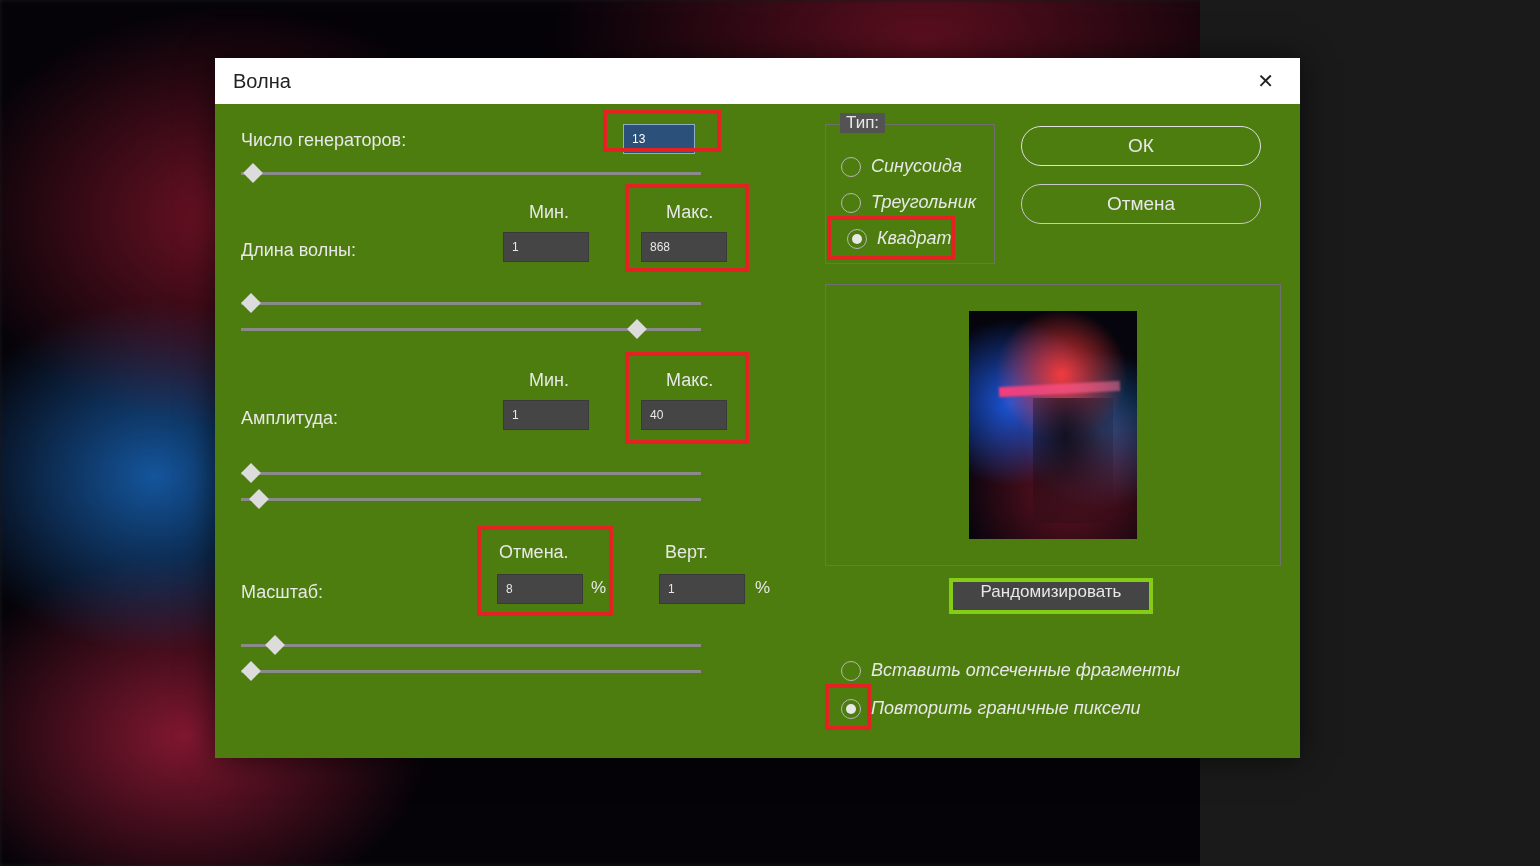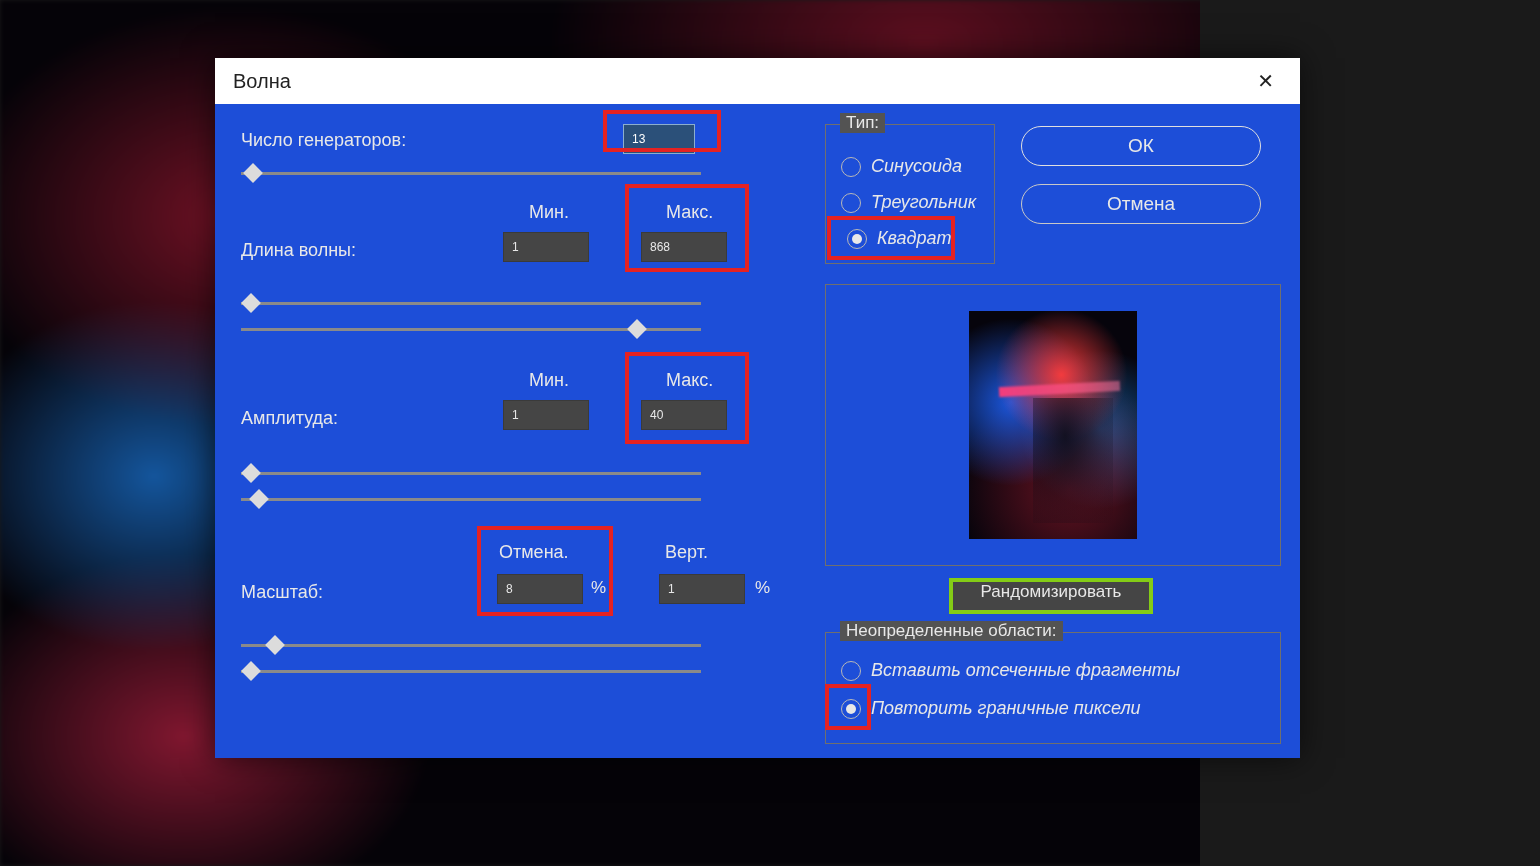--- a/index.html
+++ b/index.html
@@ -10,21 +10,21 @@
       radial-gradient(ellipse 400px 300px at 15% 25%, rgba(200,30,60,0.55), transparent 70%),
       radial-gradient(ellipse 300px 250px at 10% 55%, rgba(30,140,255,0.6), transparent 70%),
       radial-gradient(ellipse 350px 260px at 12% 85%, rgba(230,40,80,0.55), transparent 70%),
       radial-gradient(ellipse 500px 300px at 60% 5%, rgba(200,30,60,0.45), transparent 75%),
       #050308;
     filter: blur(2px);
   }
   .bg-cut { position:absolute; top:0; bottom:0; right:0; width:340px; background:#1a1a1a; }
   .dialog {
     position: absolute; left: 215px; top: 58px; width: 1085px; height: 700px;
-    background: #1d4ed8; box-shadow: 0 0 30px rgba(0,0,0,0.6);
+    background: #4d7c0f; box-shadow: 0 0 30px rgba(0,0,0,0.6);
   }
   .titlebar {
     height: 46px; background: #fff; display:flex; align-items:center; justify-content:space-between;
     padding: 0 18px;
   }
   .titlebar span { font-size: 20px; color: #222; }
   .close-x { font-size: 22px; color:#333; cursor:pointer; padding:4px 8px; }
   .body { position: absolute; top:46px; left:0; right:0; bottom:0; color:#e8e8e8; }
   .lbl { position:absolute; font-size:18px; color:#e8e8e8; }
   .col-head { position:absolute; font-size:18px; color:#e8e8e8; }
@@ -165,23 +165,20 @@
     </div>
 
     <div class="preview-box" style="left:610px; top:180px; width:456px; height:282px;">
       <div class="preview-img"></div>
     </div>
 
     <div class="btn-rect" style="left:734px; top:474px; width:204px;">
       <span>Рандомизировать</span>
     </div>
 
-    <div class="group" style="left:610px; top:528px; width:456px; height:112px;">
-      <div class="group-title">Неопределенные области:</div>
-    </div>
     <div class="radio" style="left:626px; top:556px;">
       <span class="dot"></span>
       <span>Вставить отсеченные фрагменты</span>
     </div>
     <div class="radio" style="left:626px; top:594px;">
       <span class="dot on"></span>
       <span>Повторить граничные пиксели</span>
     </div>
     <div class="hl" style="left:610px; top:580px; width:46px; height:46px;"></div>
 

